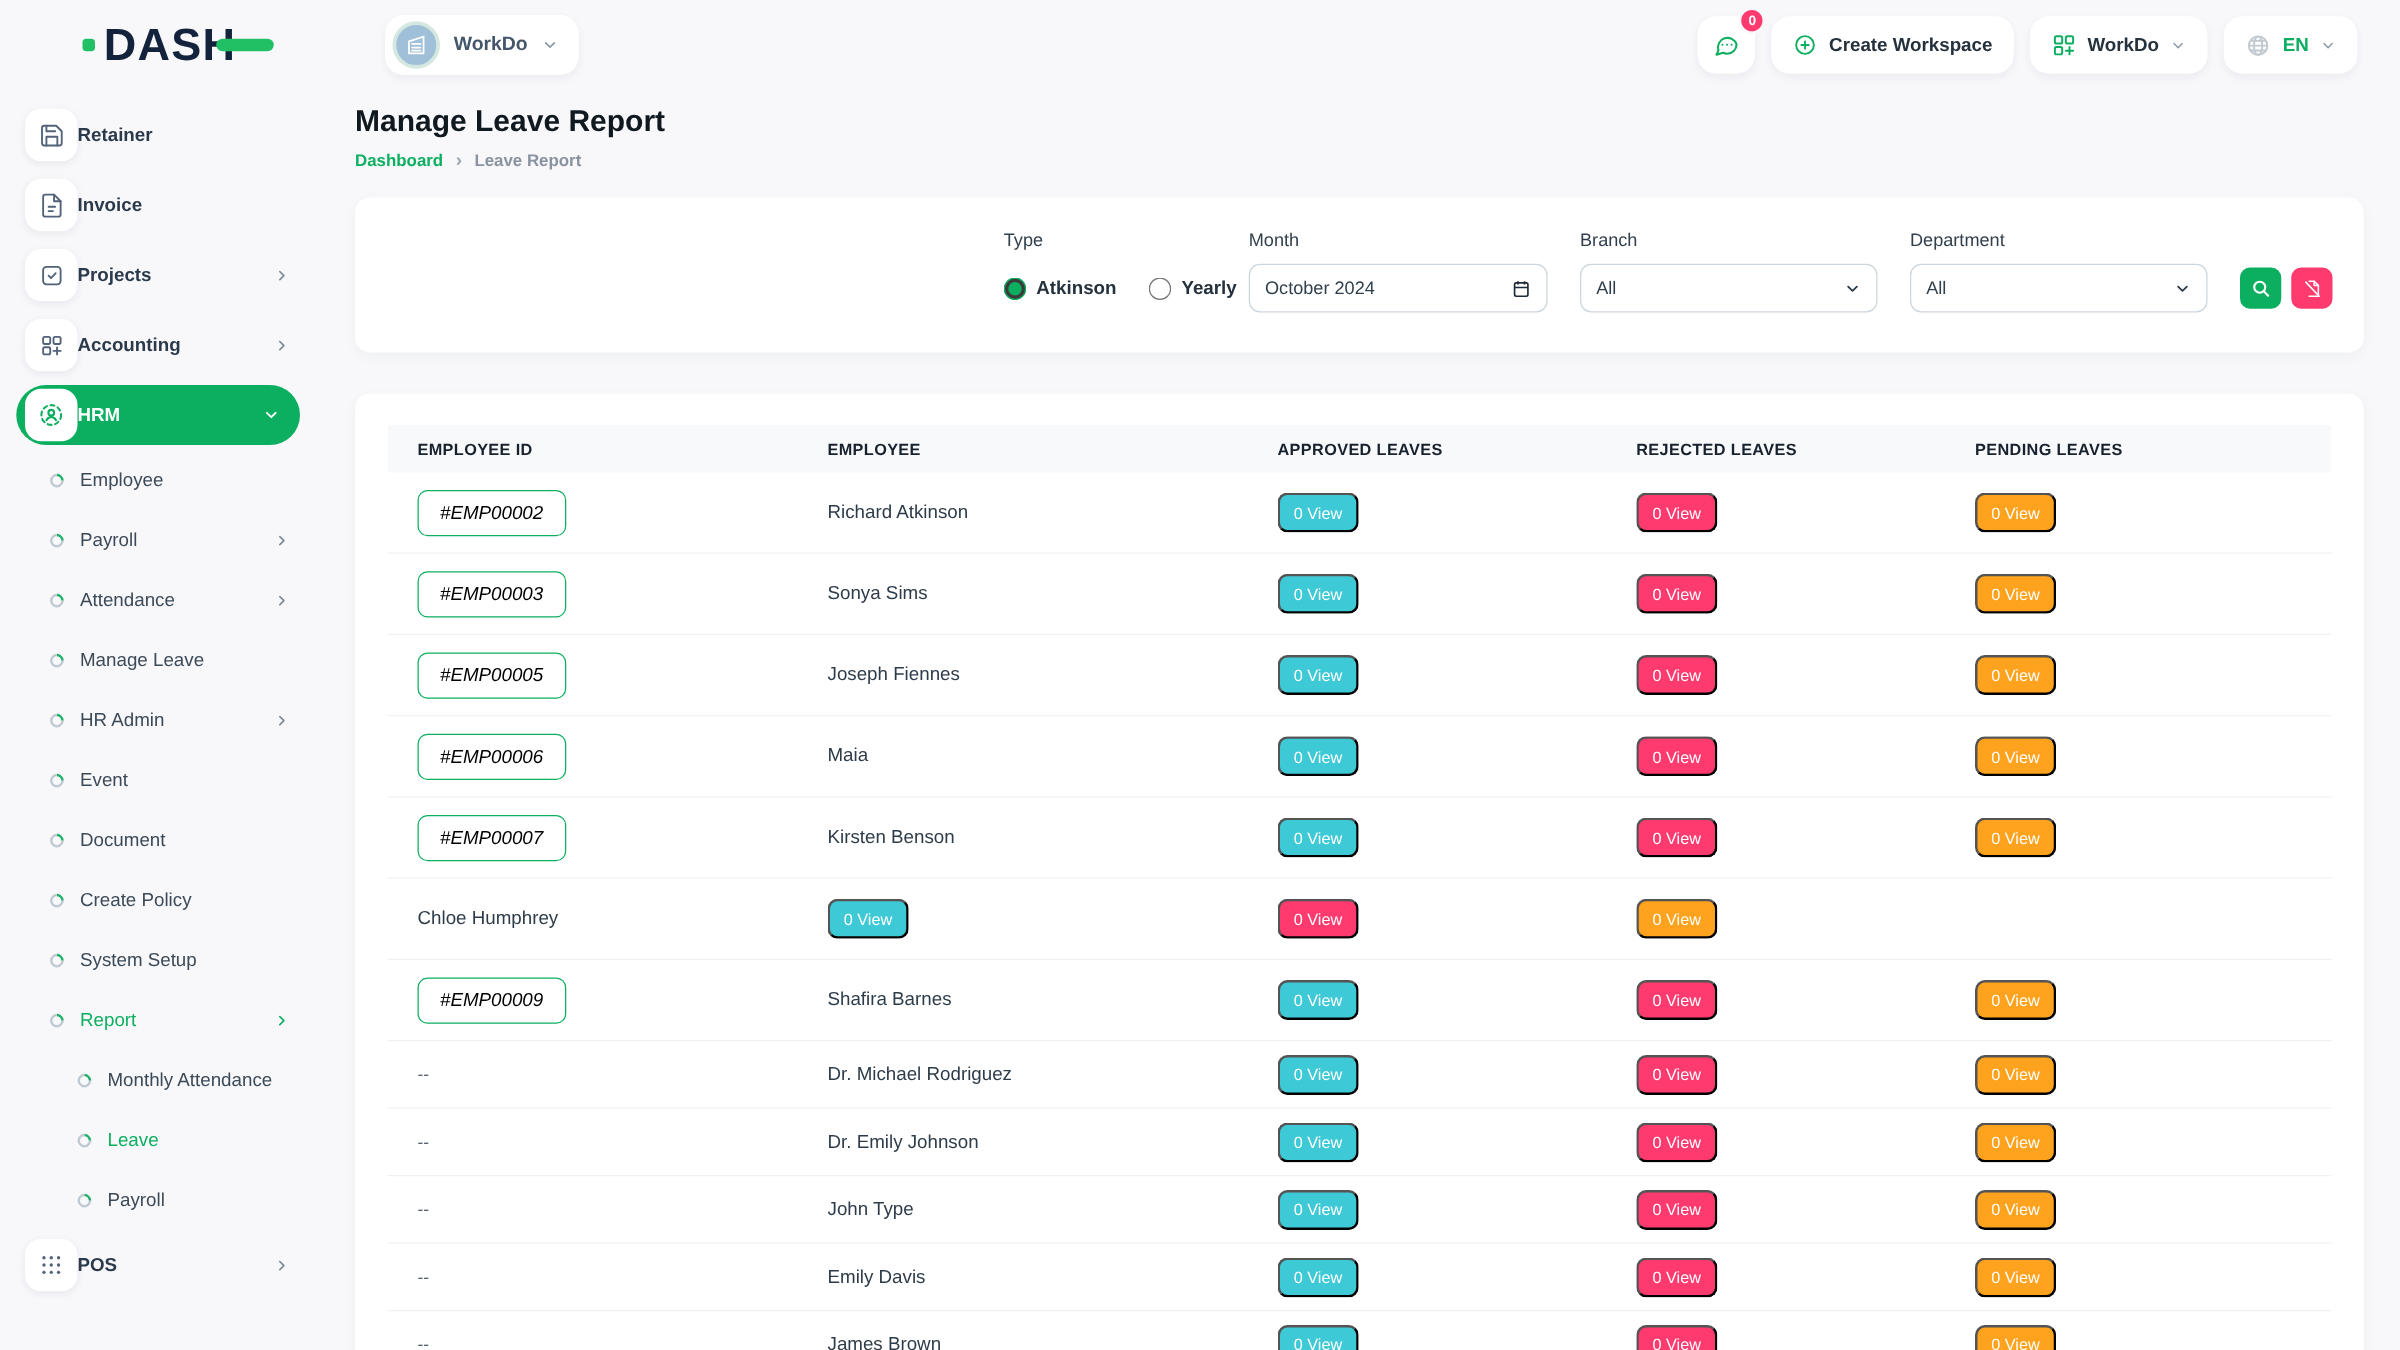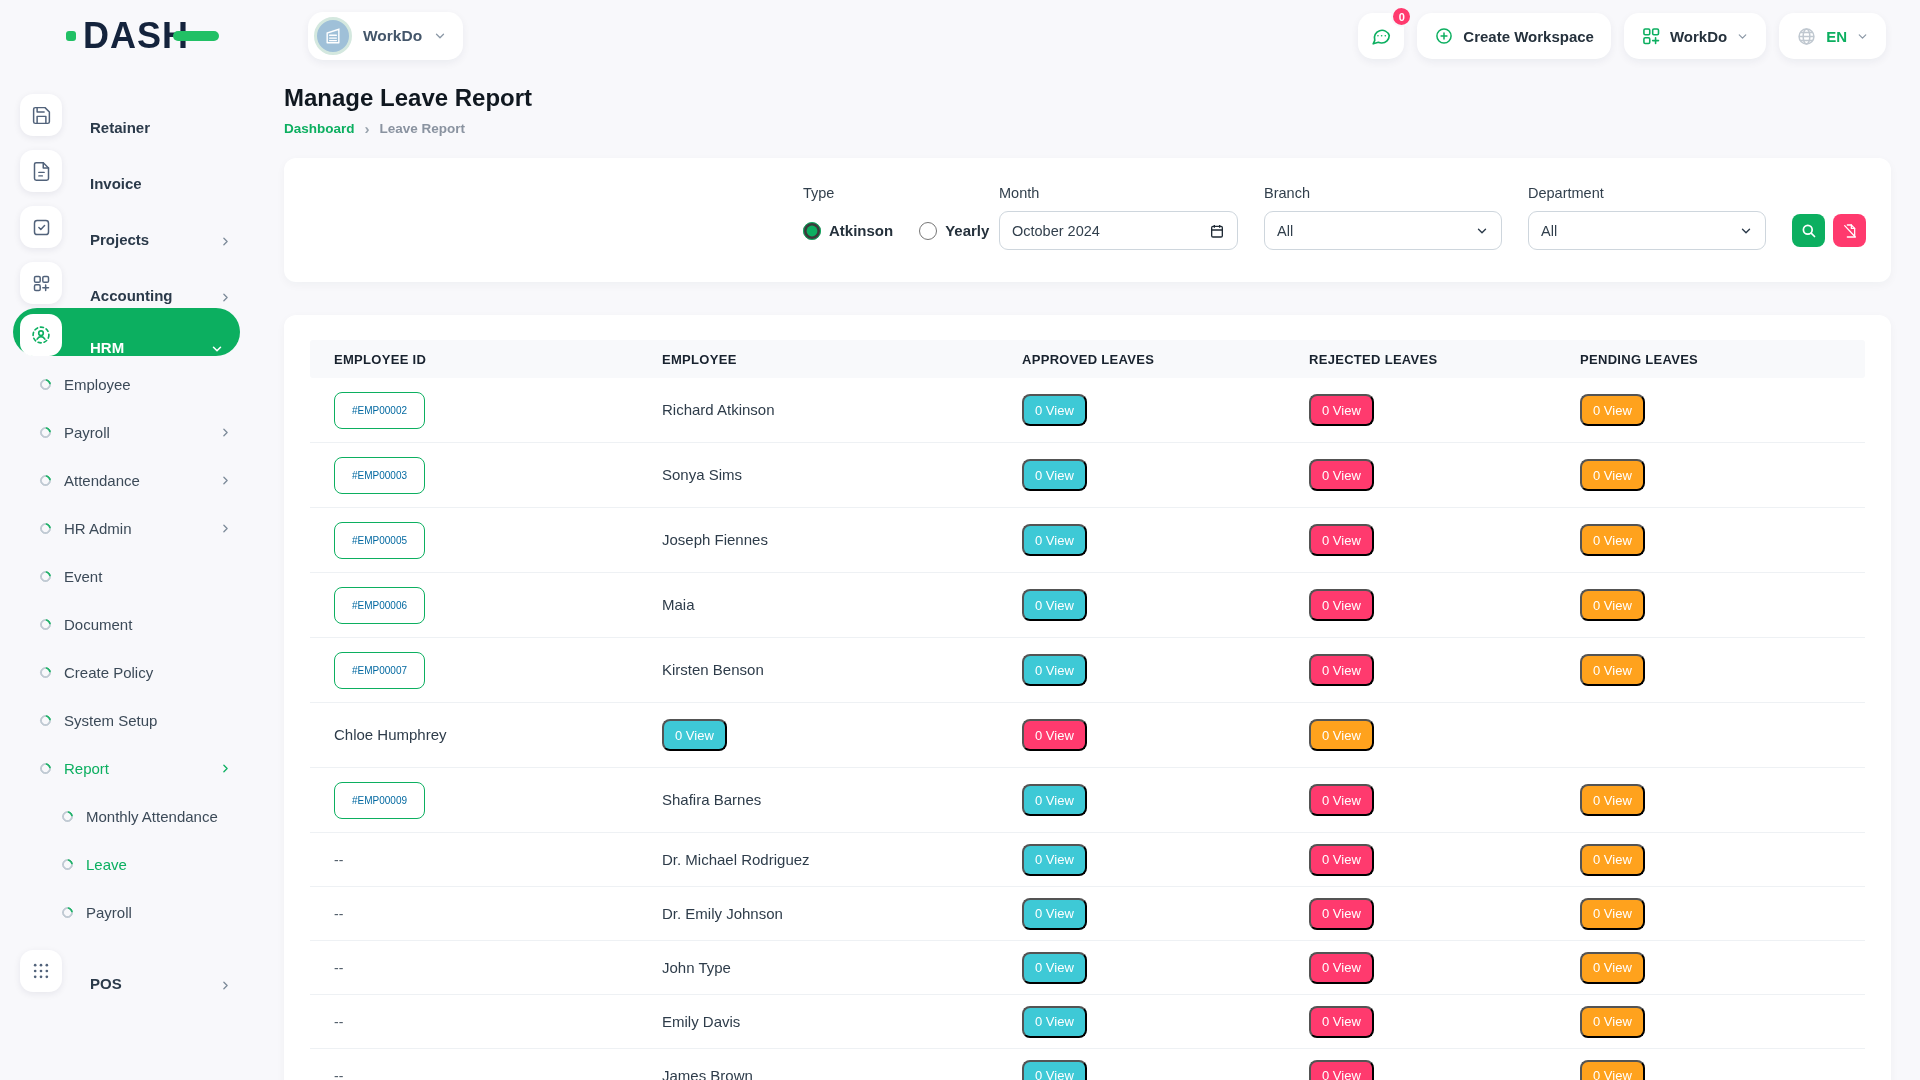--- a/index.html
+++ b/index.html
@@ -27,21 +27,21 @@
                display:flex; align-items:center; justify-content:center; cursor:pointer; }
   .noti-badge { position:absolute; top:-7px; right:-8px; min-width:21px; height:21px; padding:0 5px;
                 background:#ff3a6e; color:#fff; font-size:11px; font-weight:700; border-radius:11px;
                 display:flex; align-items:center; justify-content:center; border:2.5px solid #f8f8fb; }
   .pill { height:46px; background:#fff; border-radius:15px; display:flex; align-items:center;
           gap:9px; padding:0 17px; font-size:15px; color:#25313c; font-weight:600; cursor:pointer; }
   .lang-label { color:#0caf60; font-weight:700; }
   
   .layout { display:flex; height:1008px; }
   .sidebar { width:256px; flex:none; padding-top:8px; overflow:hidden; }
-  .side-item { height:56px; display:flex; align-items:flex-end; padding-left:20px; gap:28px; cursor:pointer; }
+  .side-item { height:56px; display:flex; align-items:center; padding-left:20px; gap:0; cursor:pointer; }
   .icon-box { width:42px; height:42px; background:#fff; border-radius:13px; flex:none;
               display:flex; align-items:center; justify-content:center; color:#51627a;
               box-shadow:0 2px 7px rgba(20,30,60,.08); }
   .side-label { font-size:15px; font-weight:600; color:#2b3a4a; }
   .side-chevron { margin-left:auto; margin-right:24px; color:#7c8a99; display:flex; }
   .side-item.active { background:#0caf60; border-radius:26px; margin:4px 16px 4px 13px;
                       height:48px; padding-left:7px; }
   .side-item.active .icon-box { color:#0caf60; box-shadow:none; }
   .side-item.active .side-label { color:#fff; font-weight:700; }
   .side-item.active .side-chevron { color:#fff; margin-right:16px; }
@@ -78,22 +78,22 @@
             align-items:center; justify-content:center; color:#fff; cursor:pointer; }
   .table-card { margin-top:33px; background:#fff; border-radius:12px 12px 0 0;
                 box-shadow:0 3px 10px rgba(30,40,60,.04); padding:25px 26px 0; height:800px; }
   .tgrid { display:grid; grid-template-columns:328px 360px 287px 271px 1fr; align-items:center; }
   .thead { background:#f8f9fb; height:38px; border-radius:3px; }
   .th { font-size:13px; font-weight:700; color:#18222e; letter-spacing:.3px; padding-left:24px; text-transform:uppercase; }
   .trow { height:65px; border-bottom:1px solid #eef1f4; }
   .trow.slim { height:54px; }
   .td { padding-left:24px; }
   .emp-btn { display:inline-flex; align-items:center; justify-content:center; height:37px; padding:0 17px;
-             border:1px solid #0caf60; color:#0369a1; border-radius:8px; font-size:10px;
-             background:#fff; cursor:pointer; }
+             border:1px solid #0caf60; color:#000000; border-radius:8px; font-size:15px;
+             background:#fff; cursor:pointer;font-style:italic; }
   .emp-name { font-size:15px; color:#2e3c4a; }
   .emp-dash { font-size:14px; color:#55616d; }
   .badge-view { display:inline-flex; align-items:center; justify-content:center; height:32px; padding:0 11px;
                 border-radius:8px; color:#fff; font-size:13px; cursor:pointer; }
 </style>
 </head>
 <body>
 
 <div class="header">
   <div class="logo">
@@ -257,20 +257,24 @@
           <span class="bullet"></span>
           <span>Attendance</span>
           <span class="sub-chevron">
             <svg width="13" height="13" viewBox="0 0 24 24" fill="none" stroke="currentColor" stroke-width="2.4" stroke-linecap="round" stroke-linejoin="round">
               <path d="m9 6 6 6-6 6"></path>
             </svg>
           </span>
         </div>
         <div class="sub-item">
           <span class="bullet"></span>
+          <span>Manage Leave</span>
+        </div>
+        <div class="sub-item">
+          <span class="bullet"></span>
           <span>HR Admin</span>
           <span class="sub-chevron">
             <svg width="13" height="13" viewBox="0 0 24 24" fill="none" stroke="currentColor" stroke-width="2.4" stroke-linecap="round" stroke-linejoin="round">
               <path d="m9 6 6 6-6 6"></path>
             </svg>
           </span>
         </div>
         <div class="sub-item">
           <span class="bullet"></span>
           <span>Event</span>

